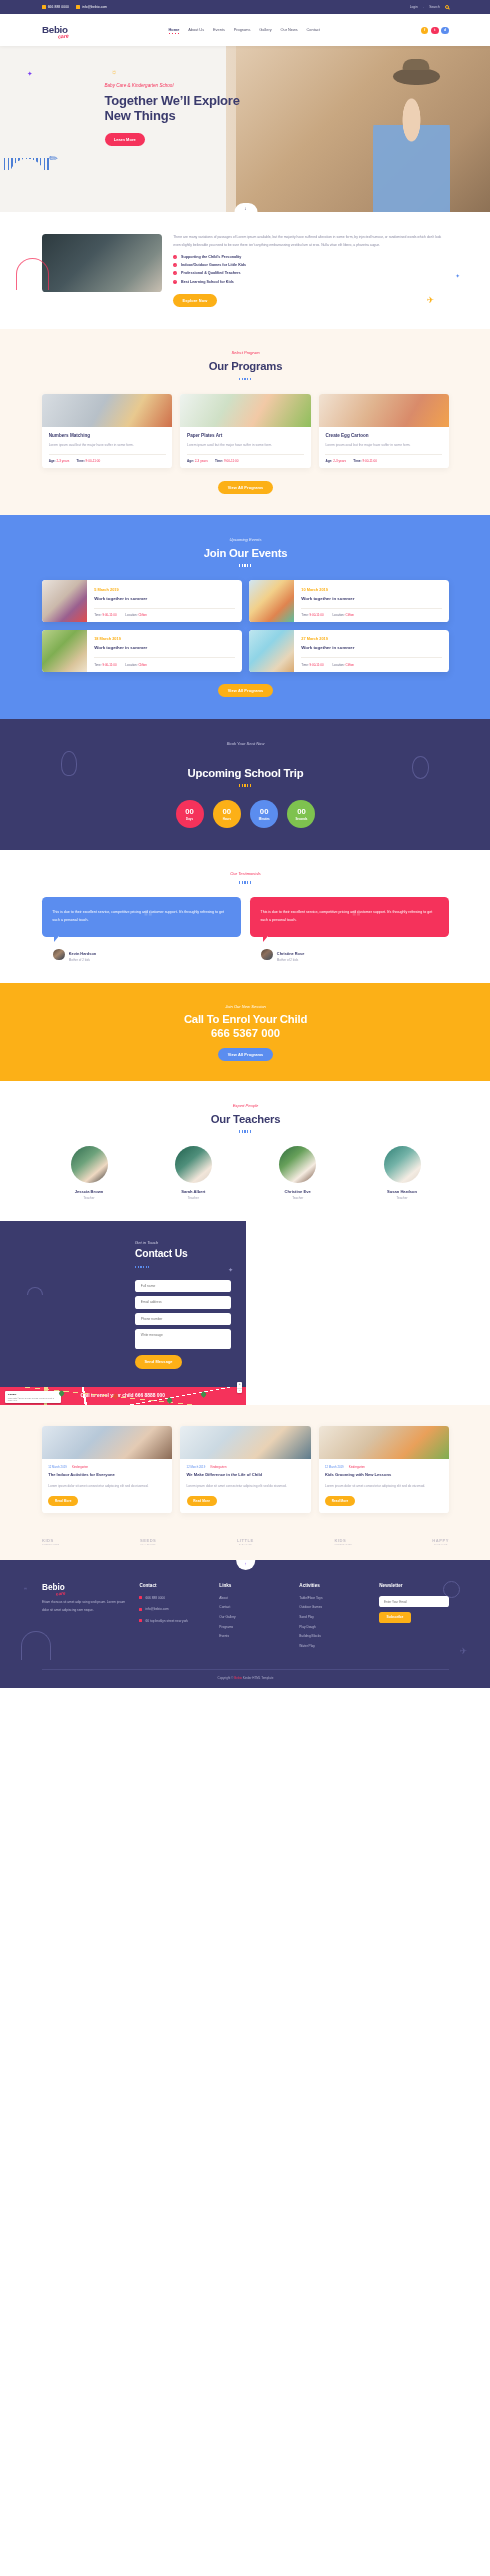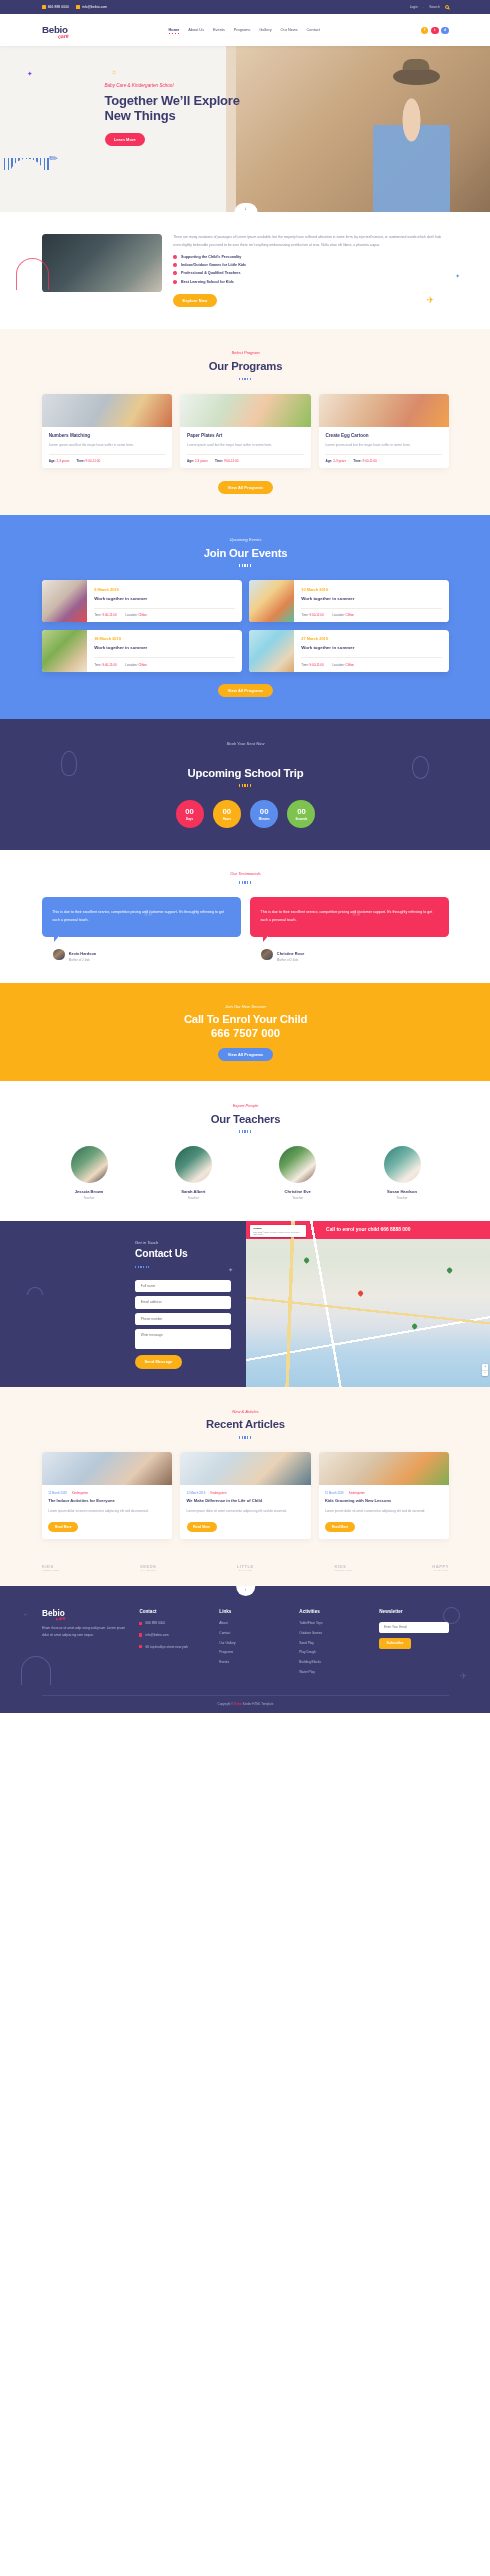--- a/index.html
+++ b/index.html
@@ -165,21 +165,21 @@
   .tcard{flex:1;text-align:center;}
   .tphoto{width:37px;height:37px;border-radius:50%;margin:0 auto 5.2px;}
   .tp1{background:linear-gradient(140deg,#2f6b4e,#6ea37c 40%,#efd9c2 70%,#2b2b2b);}
   .tp2{background:linear-gradient(140deg,#1f5f4c,#4f8f7b 40%,#f2e6da 75%,#d9cfc4);}
   .tp3{background:linear-gradient(140deg,#2d6b3e,#67a05a 35%,#f5ebe0 70%,#6b4a38);}
   .tp4{background:linear-gradient(140deg,#2e7f74,#74b3a8 40%,#f4ece3 75%,#ded3c6);}
   .tname{font-size:4.1px;font-weight:bold;color:#3b3b6d;}
   .trole{font-size:3.1px;color:#9b9bb0;margin-top:2.1px;}
 
   
-  .contact{display:flex;min-height:131px;}
+  .contact{display:flex;min-height:131px;flex-direction:column;}
   .c-left{width:50%;background:#3b3b6d;padding:18.5px 0 18.5px;position:relative;overflow:hidden;}
   .c-left-inner{width:96px;margin-left:auto;margin-right:14.4px;}
   .c-left .eyebrow{color:#cfcfe4;text-align:left;font-style:italic;}
   .c-left .sec-title{color:#fff;text-align:left;font-size:10.3px;}
   .c-left .squiggle{margin:4.6px 0 0;}
   .cform{margin-top:11.3px;display:flex;flex-direction:column;gap:4.1px;}
   .cinput{background:#fff;border:none;border-radius:2.6px;height:12.4px;padding:0 5.7px;font-size:3.3px;color:#9b9bb0;font-family:inherit;}
   .ctext{background:#fff;border:none;border-radius:2.6px;height:19.6px;padding:4.1px 5.7px;font-size:3.3px;color:#9b9bb0;font-family:inherit;resize:none;}
   .cbtn{align-self:flex-start;margin-top:2.6px;}
   .c-right{width:50%;position:relative;
@@ -513,21 +513,21 @@
         </div>
       </div>
     </div>
   </div>
 </section>
 
 <section class="enrol">
   <div class="wrap">
     <div class="eyebrow">Join Our New Session</div>
     <h2 class="sec-title">Call To Enrol Your Child</h2>
-    <div class="phone">666 7507 000</div>
+    <div class="phone">666 5367 000</div>
     <button class="btn btn-blue">View All Programs</button>
   </div>
 </section>
 
 <section class="sec teachers">
   <div class="wrap">
     <div class="sec-head">
       <div class="eyebrow">Expert People</div>
       <h2 class="sec-title">Our Teachers</h2>
       <div class="squiggle"></div>
@@ -587,25 +587,20 @@
     <div class="map-ctrl">
       <div>+</div>
       <div>−</div>
     </div>
     <div class="enrol-strip">Call to enrol your child 666 8888 000</div>
   </div>
 </section>
 
 <section class="sec articles">
   <div class="wrap">
-    <div class="sec-head">
-      <div class="eyebrow">New &amp; Articles</div>
-      <h2 class="sec-title">Recent Articles</h2>
-      <div class="squiggle"></div>
-    </div>
     <div class="cards3">
       <div class="acard">
         <div class="acard-img ai1"></div>
         <div class="acard-body">
           <div class="ameta">
             <em>12 March 2019</em>
             <b>Kindergarten</b>
           </div>
           <h3>The Indoor Activities for Everyone</h3>
           <p>Lorem ipsum dolor sit amet consectetur adipiscing elit sed do eiusmod.</p>

